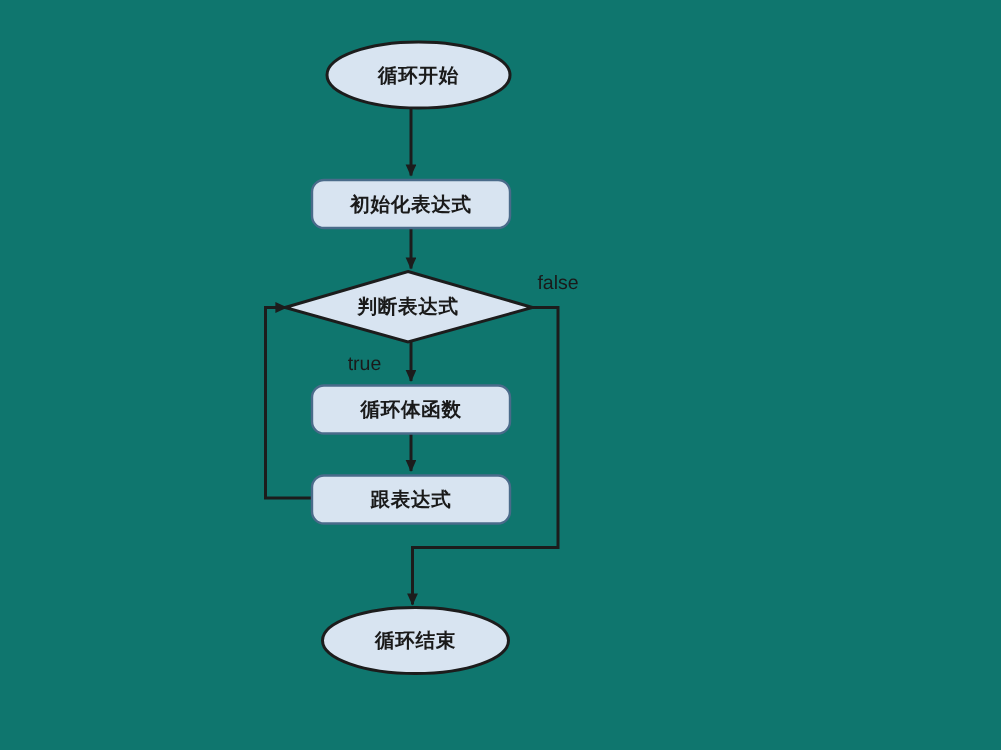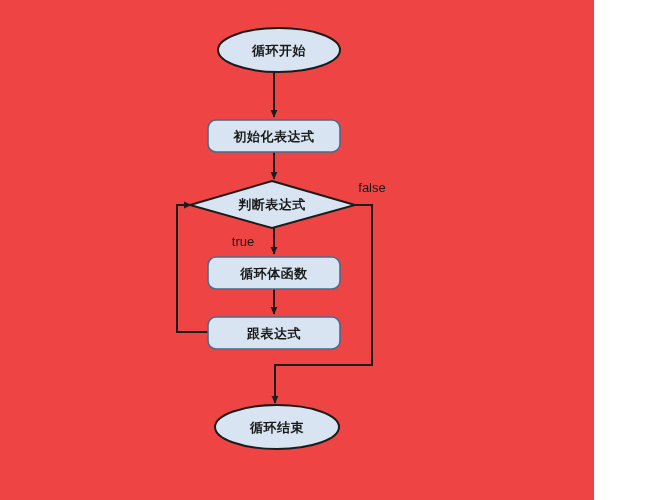--- a/index.html
+++ b/index.html
@@ -8,23 +8,23 @@
     background: #ffffff;
   }
   body {
     width: 667px;
     height: 500px;
     font-family: "Liberation Sans", sans-serif;
     overflow: hidden;
   }
   #flowchart-canvas {
     position: relative;
-    width: 594px;
+    width: 667px;
     height: 500px;
-    background: #ef4444;
+    background: #0f766e;
   }
   svg.flow-svg {
     position: absolute;
     top: 0;
     left: 0;
     width: 667px;
     height: 500px;
   }
   .node-text {
     font-family: "DejaVu Sans", "Liberation Sans", sans-serif;

